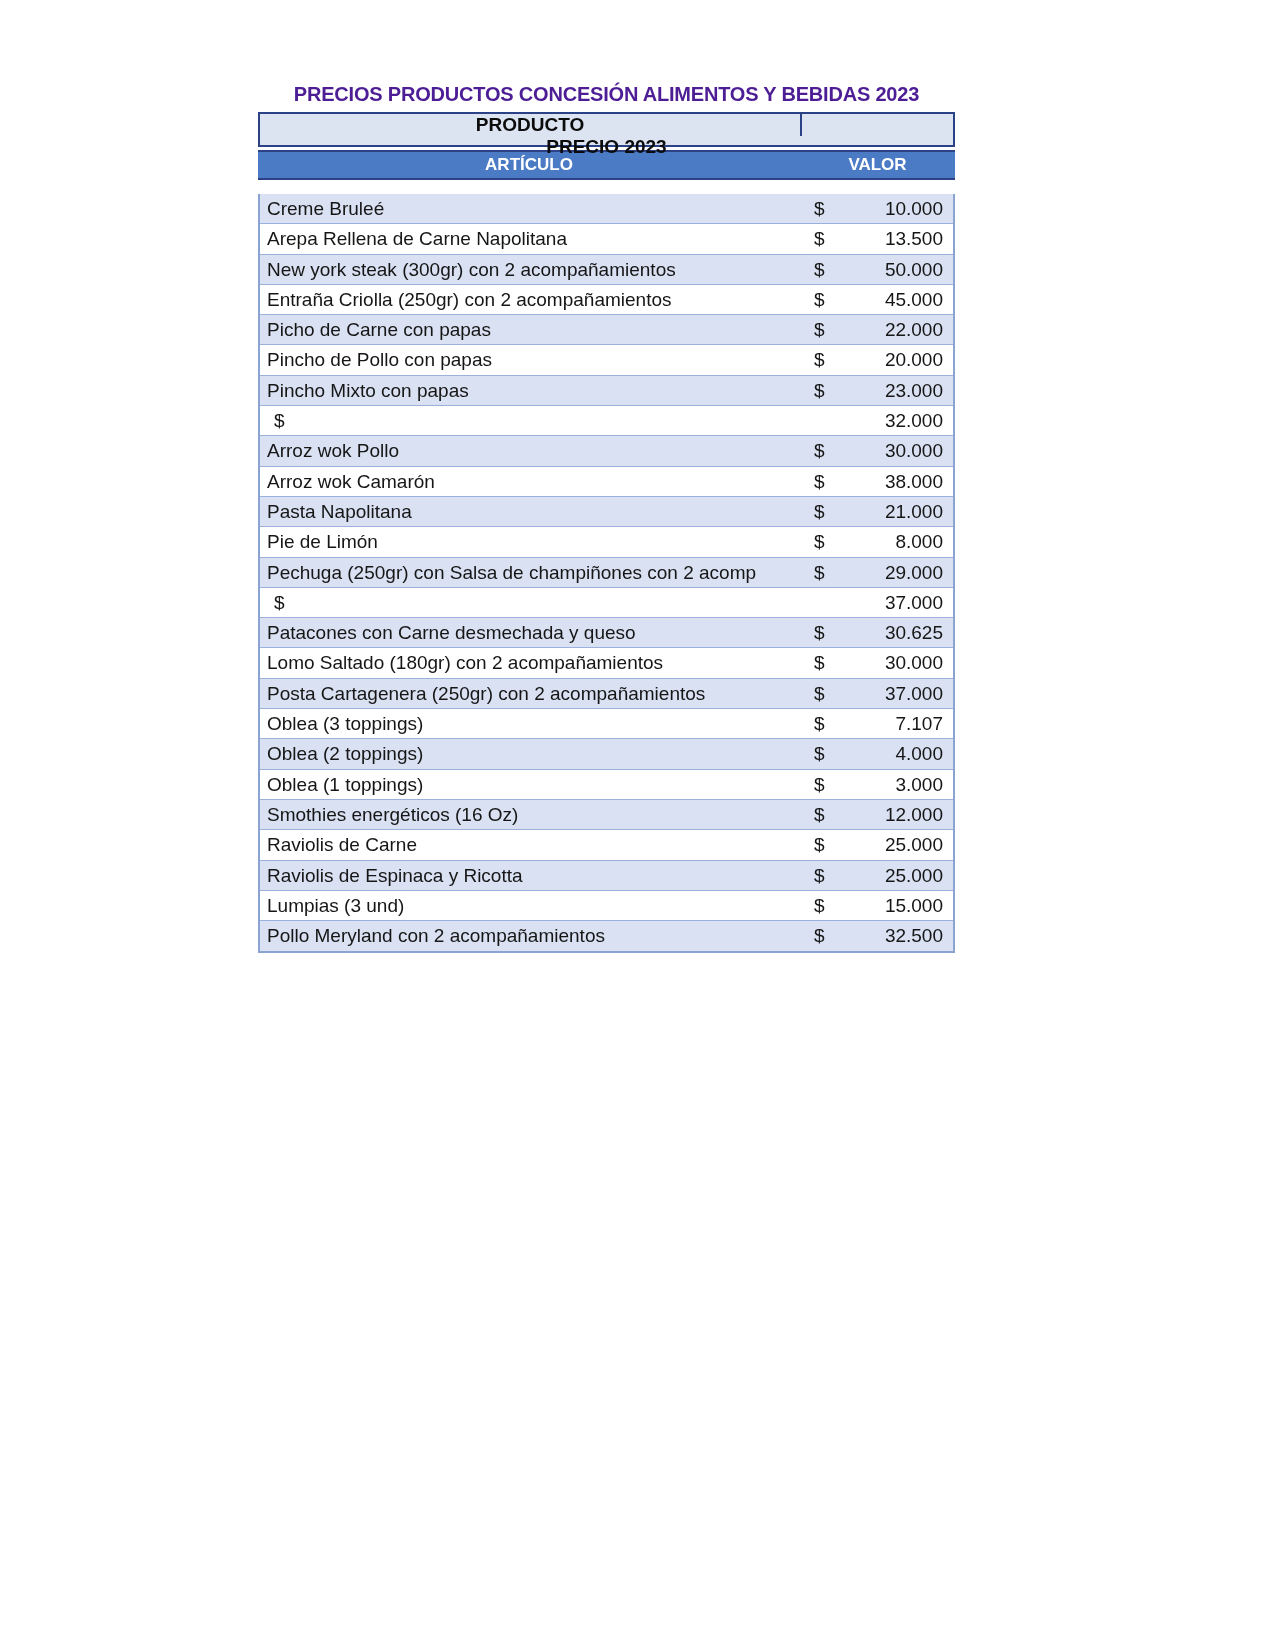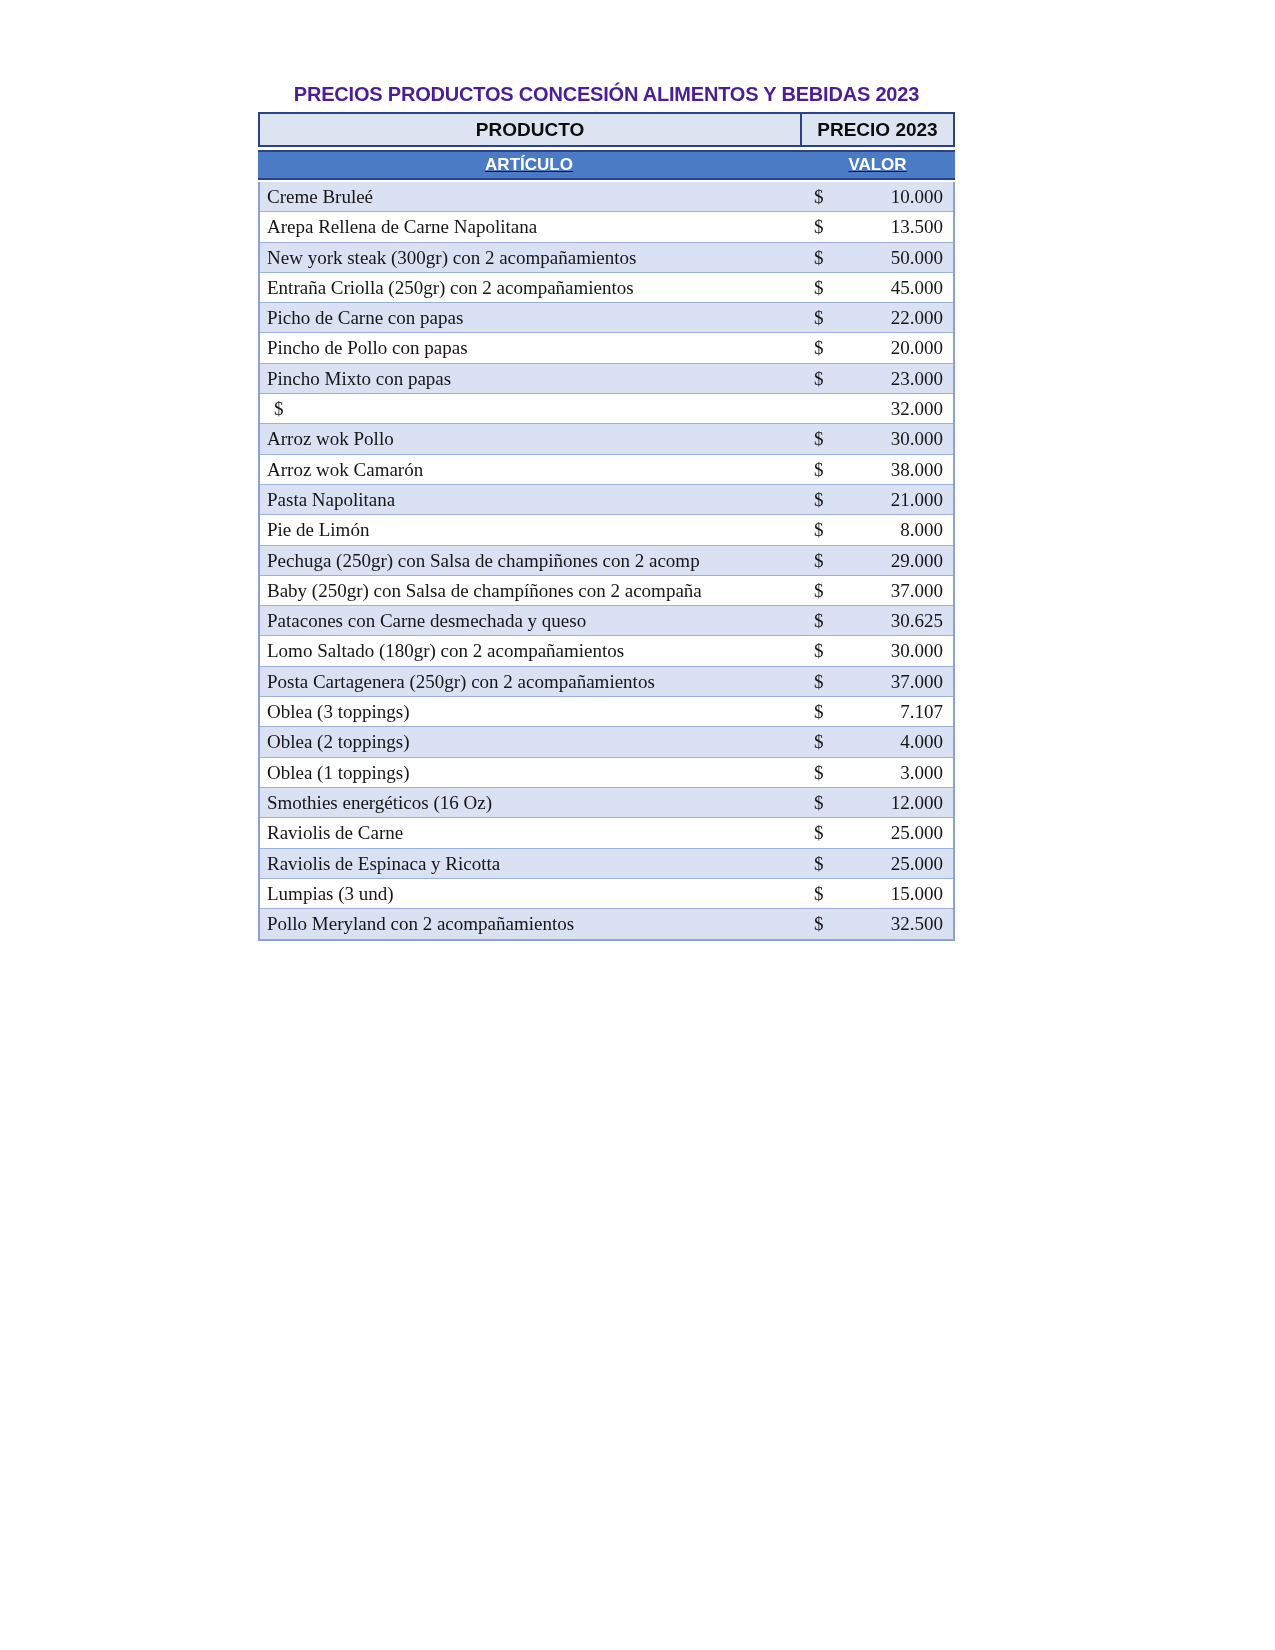--- a/index.html
+++ b/index.html
@@ -23,50 +23,49 @@
   .price-table {
     position: absolute;
     left: 258px; top: 112px; width: 697px;
   }
   
   .hdr1 {
     display: flex;
     height: 35px;
     background: var(--hdr1-bg, #dce3f1);
     border: 2px solid var(--dark-border, #2b4386);
+    flex-direction: column;
   }
   .hdr1-cell {
     display: flex; align-items: center; justify-content: center;
     font-size: 19px; font-weight: bold; color: #0c0c0c;
   }
   .hdr1-cell.product { width: 542px; border-right: 2px solid var(--dark-border, #2b4386); }
   .hdr1-cell.price { flex: 1; }
   
   .hdr2 {
     display: flex;
     height: 30px;
     margin-top: 3px;
     background: var(--hdr2-bg, #4a7bc4);
     border-top: 2px solid var(--dark-border, #2b4386);
     border-bottom: 2px solid var(--dark-border, #2b4386);
-    text-decoration: underline;
   }
   .hdr2-cell {
     display: flex; align-items: center; justify-content: center;
     font-size: 17px; font-weight: bold; color: #ffffff;
   }
   .hdr2-cell.product { width: 542px; }
   .hdr2-cell.price { flex: 1; }
   
   .tbody {
     border-left: 2px solid var(--side-border, #8ba3d1);
     border-right: 2px solid var(--side-border, #8ba3d1);
     border-bottom: 2px solid var(--side-border, #8ba3d1);
-    margin-top: 2px;
-    font-family: Liberation Serif, serif;
+    margin-top: 14px;
   }
   .row {
     display: flex;
     height: 30.3px;
     border-bottom: 1px solid var(--row-border, #9bb0da);
     background: #ffffff;
   }
   .row:last-child { border-bottom: none; }
   .row:nth-child(odd) { background: var(--band-bg, #d9e1f2); }
   .cell {
@@ -189,21 +188,20 @@
         </div>
       </div>
       <div class="row">
         <div class="cell item">Pechuga (250gr) con Salsa de champiñones con 2 acomp</div>
         <div class="cell price">
           <span class="cur">$</span>
           <span class="val">29.000</span>
         </div>
       </div>
       <div class="row">
-        <div class="cell item">Baby (250gr) con Salsa de champíñones con 2 acompaña</div>
         <div class="cell price">
           <span class="cur">$</span>
           <span class="val">37.000</span>
         </div>
       </div>
       <div class="row">
         <div class="cell item">Patacones con Carne desmechada y queso</div>
         <div class="cell price">
           <span class="cur">$</span>
           <span class="val">30.625</span>

